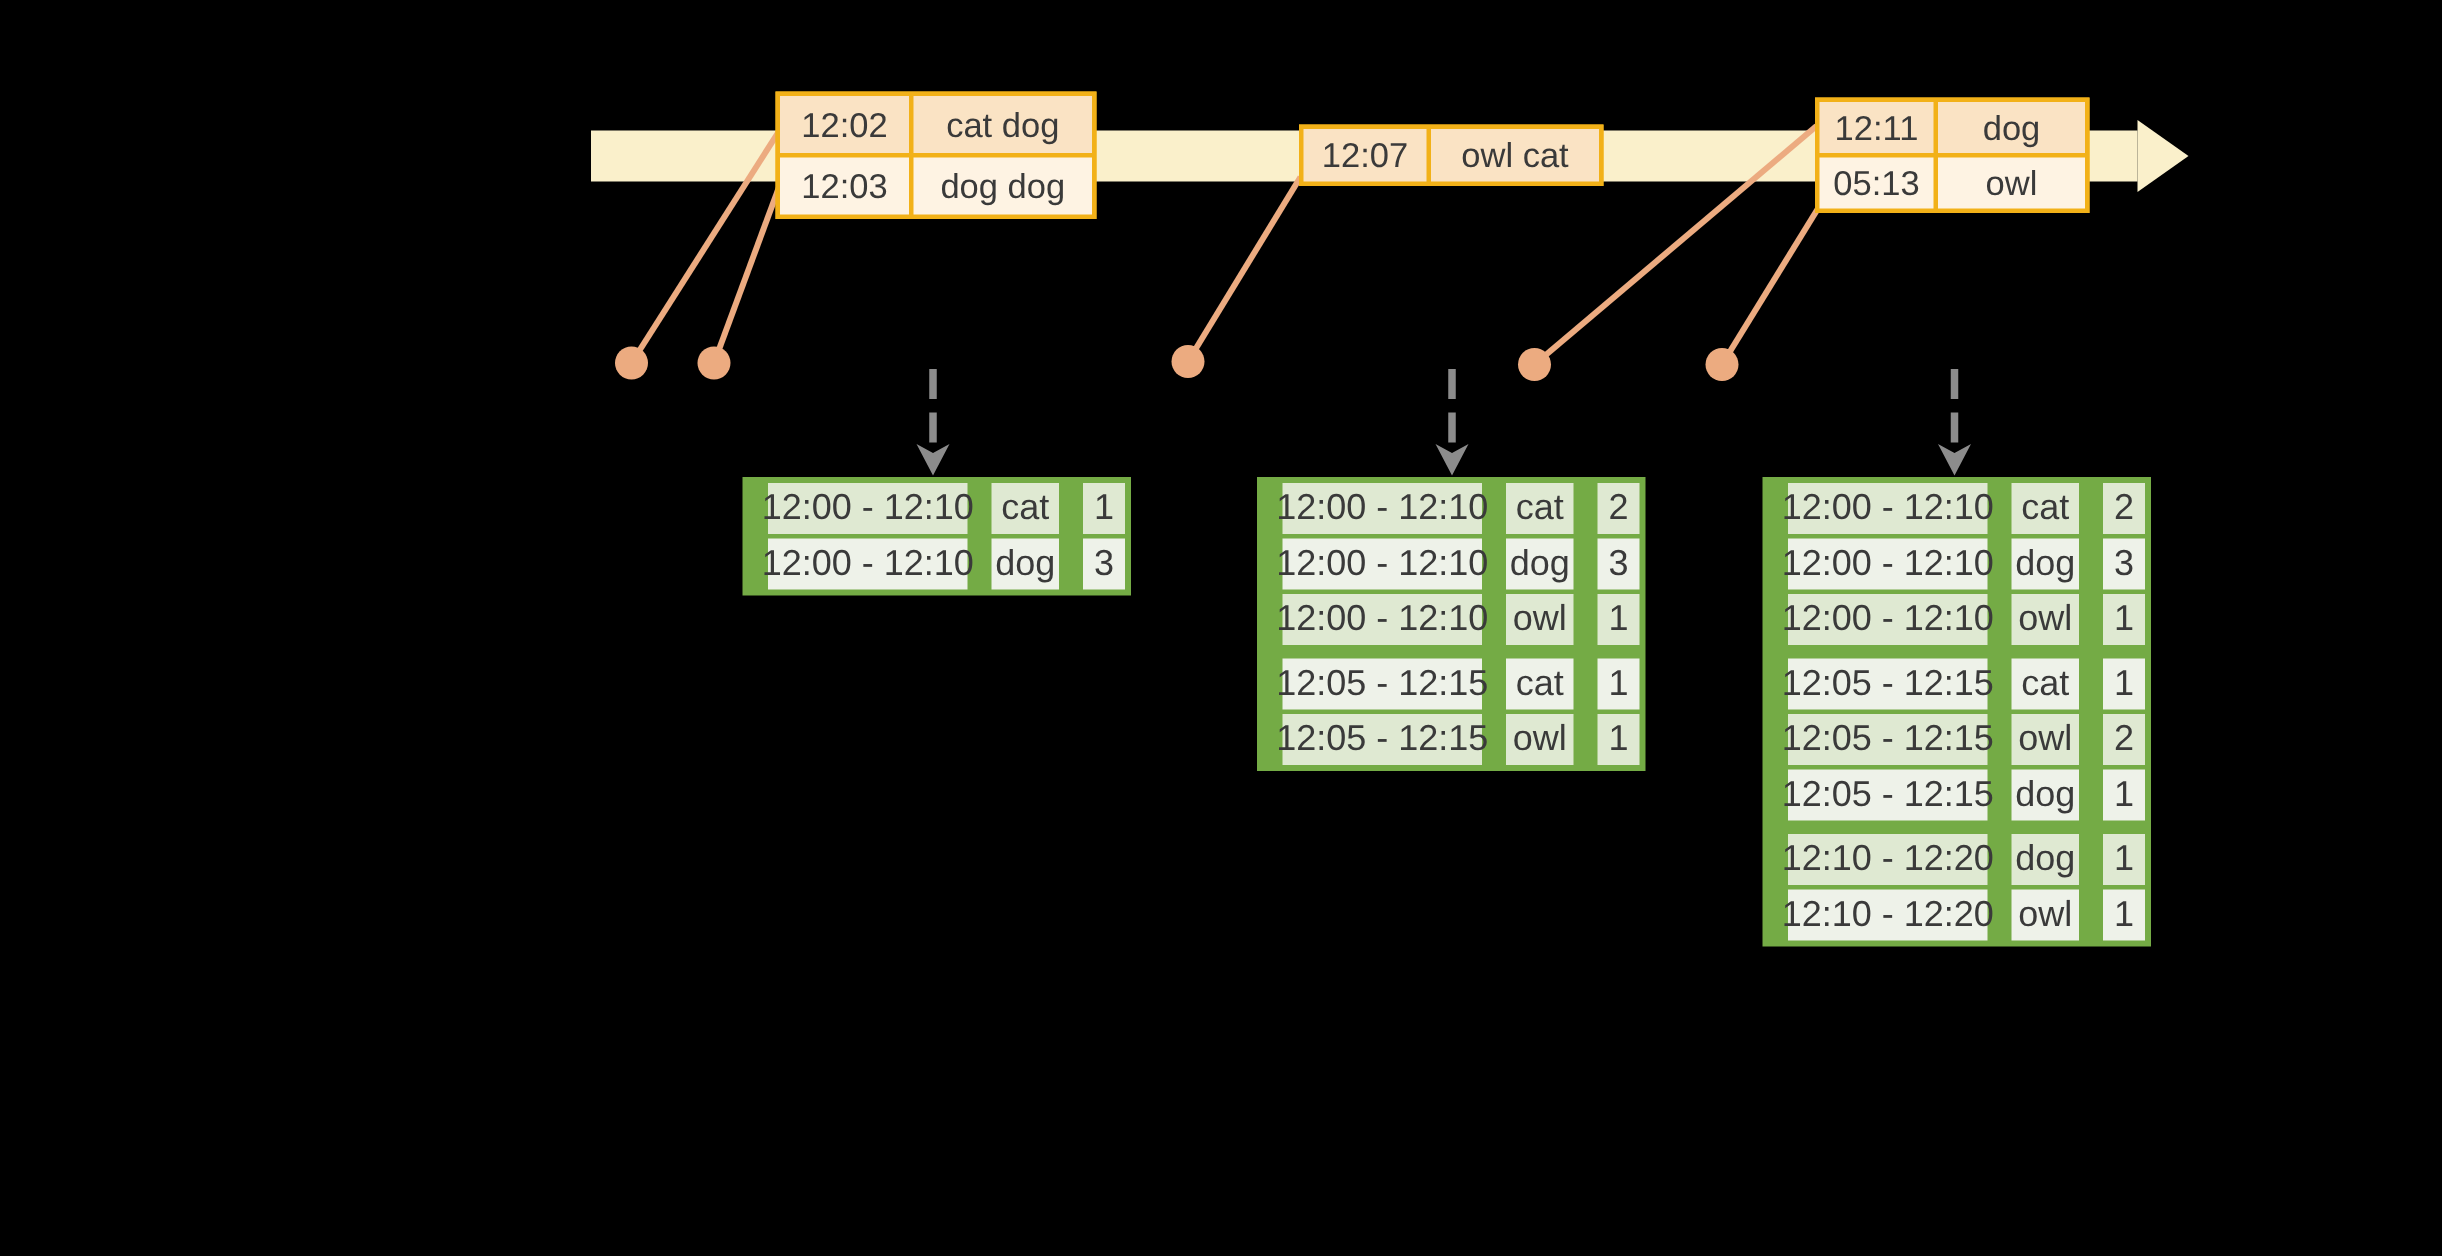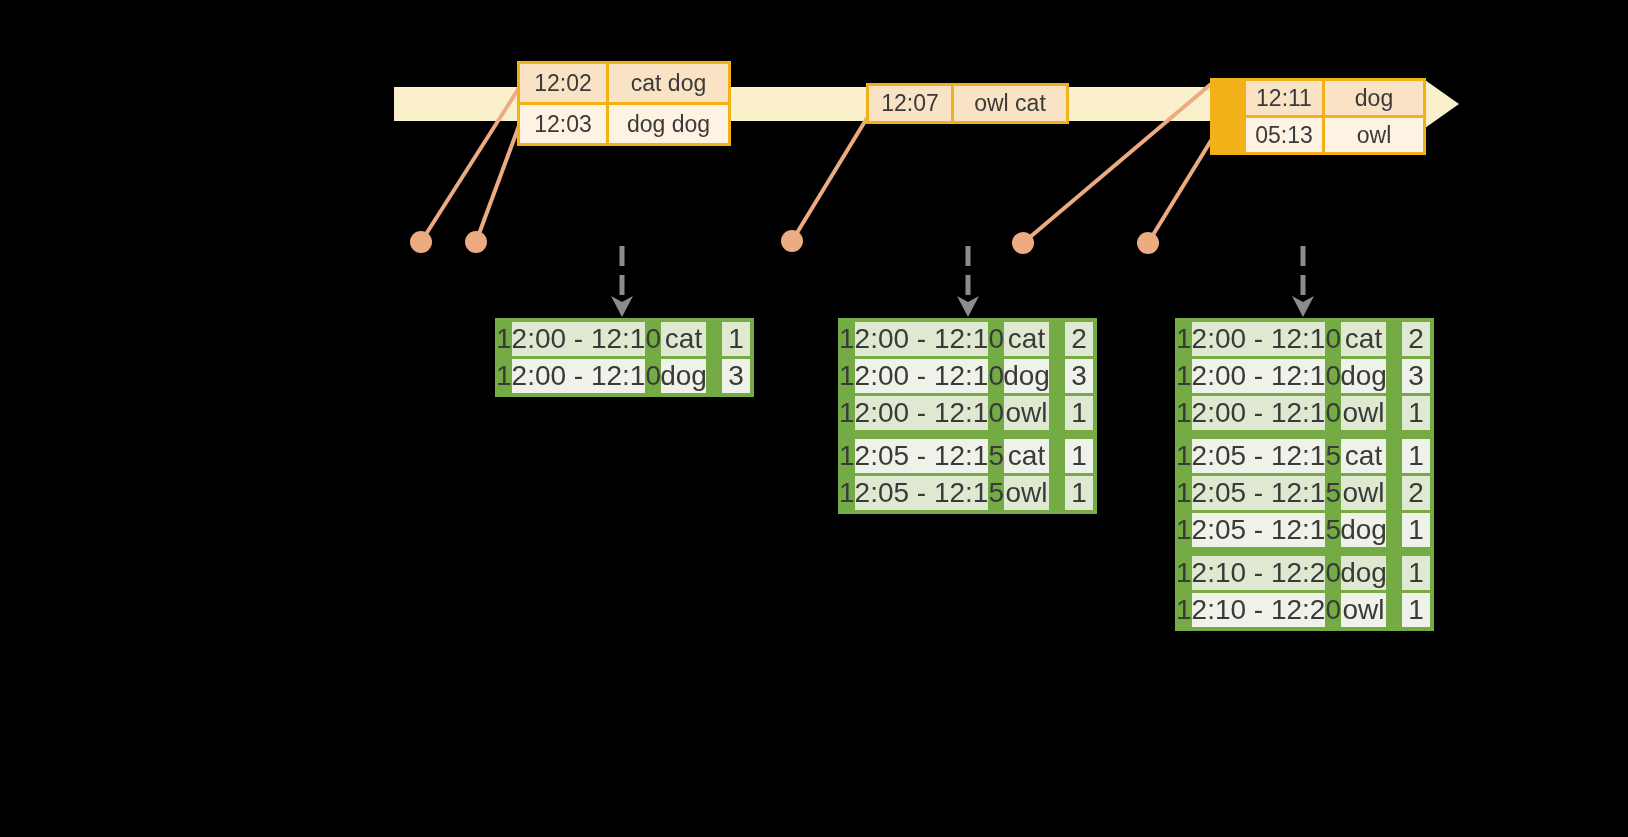--- a/index.html
+++ b/index.html
@@ -32,41 +32,41 @@
 
   
   .event-box{
     position:absolute;
     background:var(--event-border);
     border:3px solid var(--event-border);
     display:grid;gap:3px;
   }
   .eb1{left:517px;top:61px;grid-template-columns:86px 119px;grid-auto-rows:38px;}
   .eb2{left:866px;top:83px;grid-template-columns:82px 112px;grid-auto-rows:35px;text-align:right;}
-  .eb3{left:1210px;top:78px;grid-template-columns:76px 98px;grid-auto-rows:34px;padding-left:33px;}
+  .eb3{left:1210px;top:65px;grid-template-columns:76px 98px;grid-auto-rows:34px;}
   .ecell{
     display:flex;align-items:center;justify-content:center;
     font-size:23px;line-height:1;white-space:nowrap;
   }
   .er-dark{background:var(--event-row-dark);}
   .er-light{background:var(--event-row-light);text-align:center;}
 
   
   .rtable{
     position:absolute;top:318px;
     background:var(--table-border);
     padding:4px;display:flex;flex-direction:column;gap:3px;
   }
   .t1{left:495px;}
   .t2{left:838px;}
   .t3{left:1175px;}
   .rrow{display:grid;grid-template-columns:146px 58px 41px;gap:3px;height:34px;}
   .rcell{
     display:flex;align-items:center;justify-content:center;
-    font-size:28px;line-height:1;white-space:nowrap;margin-left:13px;
+    font-size:24px;line-height:1;white-space:nowrap;margin-left:13px;
   }
   .rr-dark .rcell{background:var(--table-row-dark);}
   .rr-light .rcell{background:var(--table-row-light);}
   .gsep{height:3px;flex:none;}
 </style>
 </head>
 <body>
 
 <svg id="overlay" width="1628" height="837" viewBox="0 0 1628 837">
 

